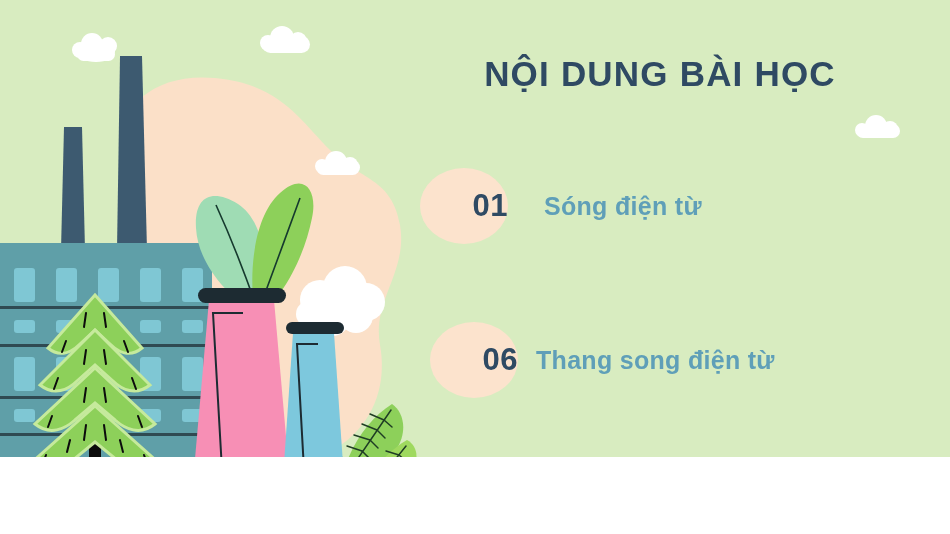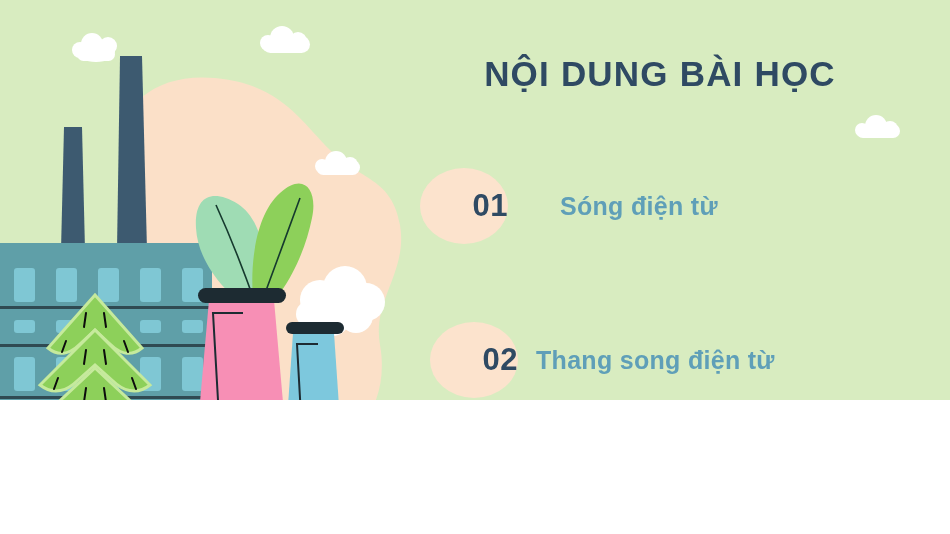--- a/index.html
+++ b/index.html
@@ -8,21 +8,21 @@
   }
   body {
     width: 950px;
     height: 534px;
     overflow: hidden;
     font-family: "Liberation Sans", "DejaVu Sans", sans-serif;
   }
   #slide {
     position: relative;
     width: 950px;
-    height: 400px;
+    height: 457px;
     background: #d8ecc0;
     overflow: hidden;
     text-decoration: underline;
   }
 
   
   #illustration {
     position: absolute;
     left: 0;
     top: 0;
@@ -86,21 +86,21 @@
   }
   .num-badge .num-text {
     position: relative;
     font-size: 31px;
     font-weight: bold;
     color: #2f4a63;
     letter-spacing: 0.5px;
   }
 
   .agenda-label {
-    margin-left: 52px;
+    margin-left: 36px;
     font-size: 25px;
     font-weight: bold;
     color: #5f9fb8;
     white-space: nowrap;
     letter-spacing: 0.3px;
   }
   #agenda-item-2 .agenda-label { margin-left: 18px; }
 </style>
 </head>
 <body>
@@ -301,19 +301,19 @@
 
     <div class="agenda-item" id="agenda-item-1">
       <div class="num-badge">
         <span class="num-text">01</span>
       </div>
       <div class="agenda-label">Sóng điện từ</div>
     </div>
 
     <div class="agenda-item" id="agenda-item-2">
       <div class="num-badge">
-        <span class="num-text">02</span>
+        <span class="num-text">06</span>
       </div>
       <div class="agenda-label">Thang song điện từ</div>
     </div>
 
   </div>
 </div>
 
 </body></html>

